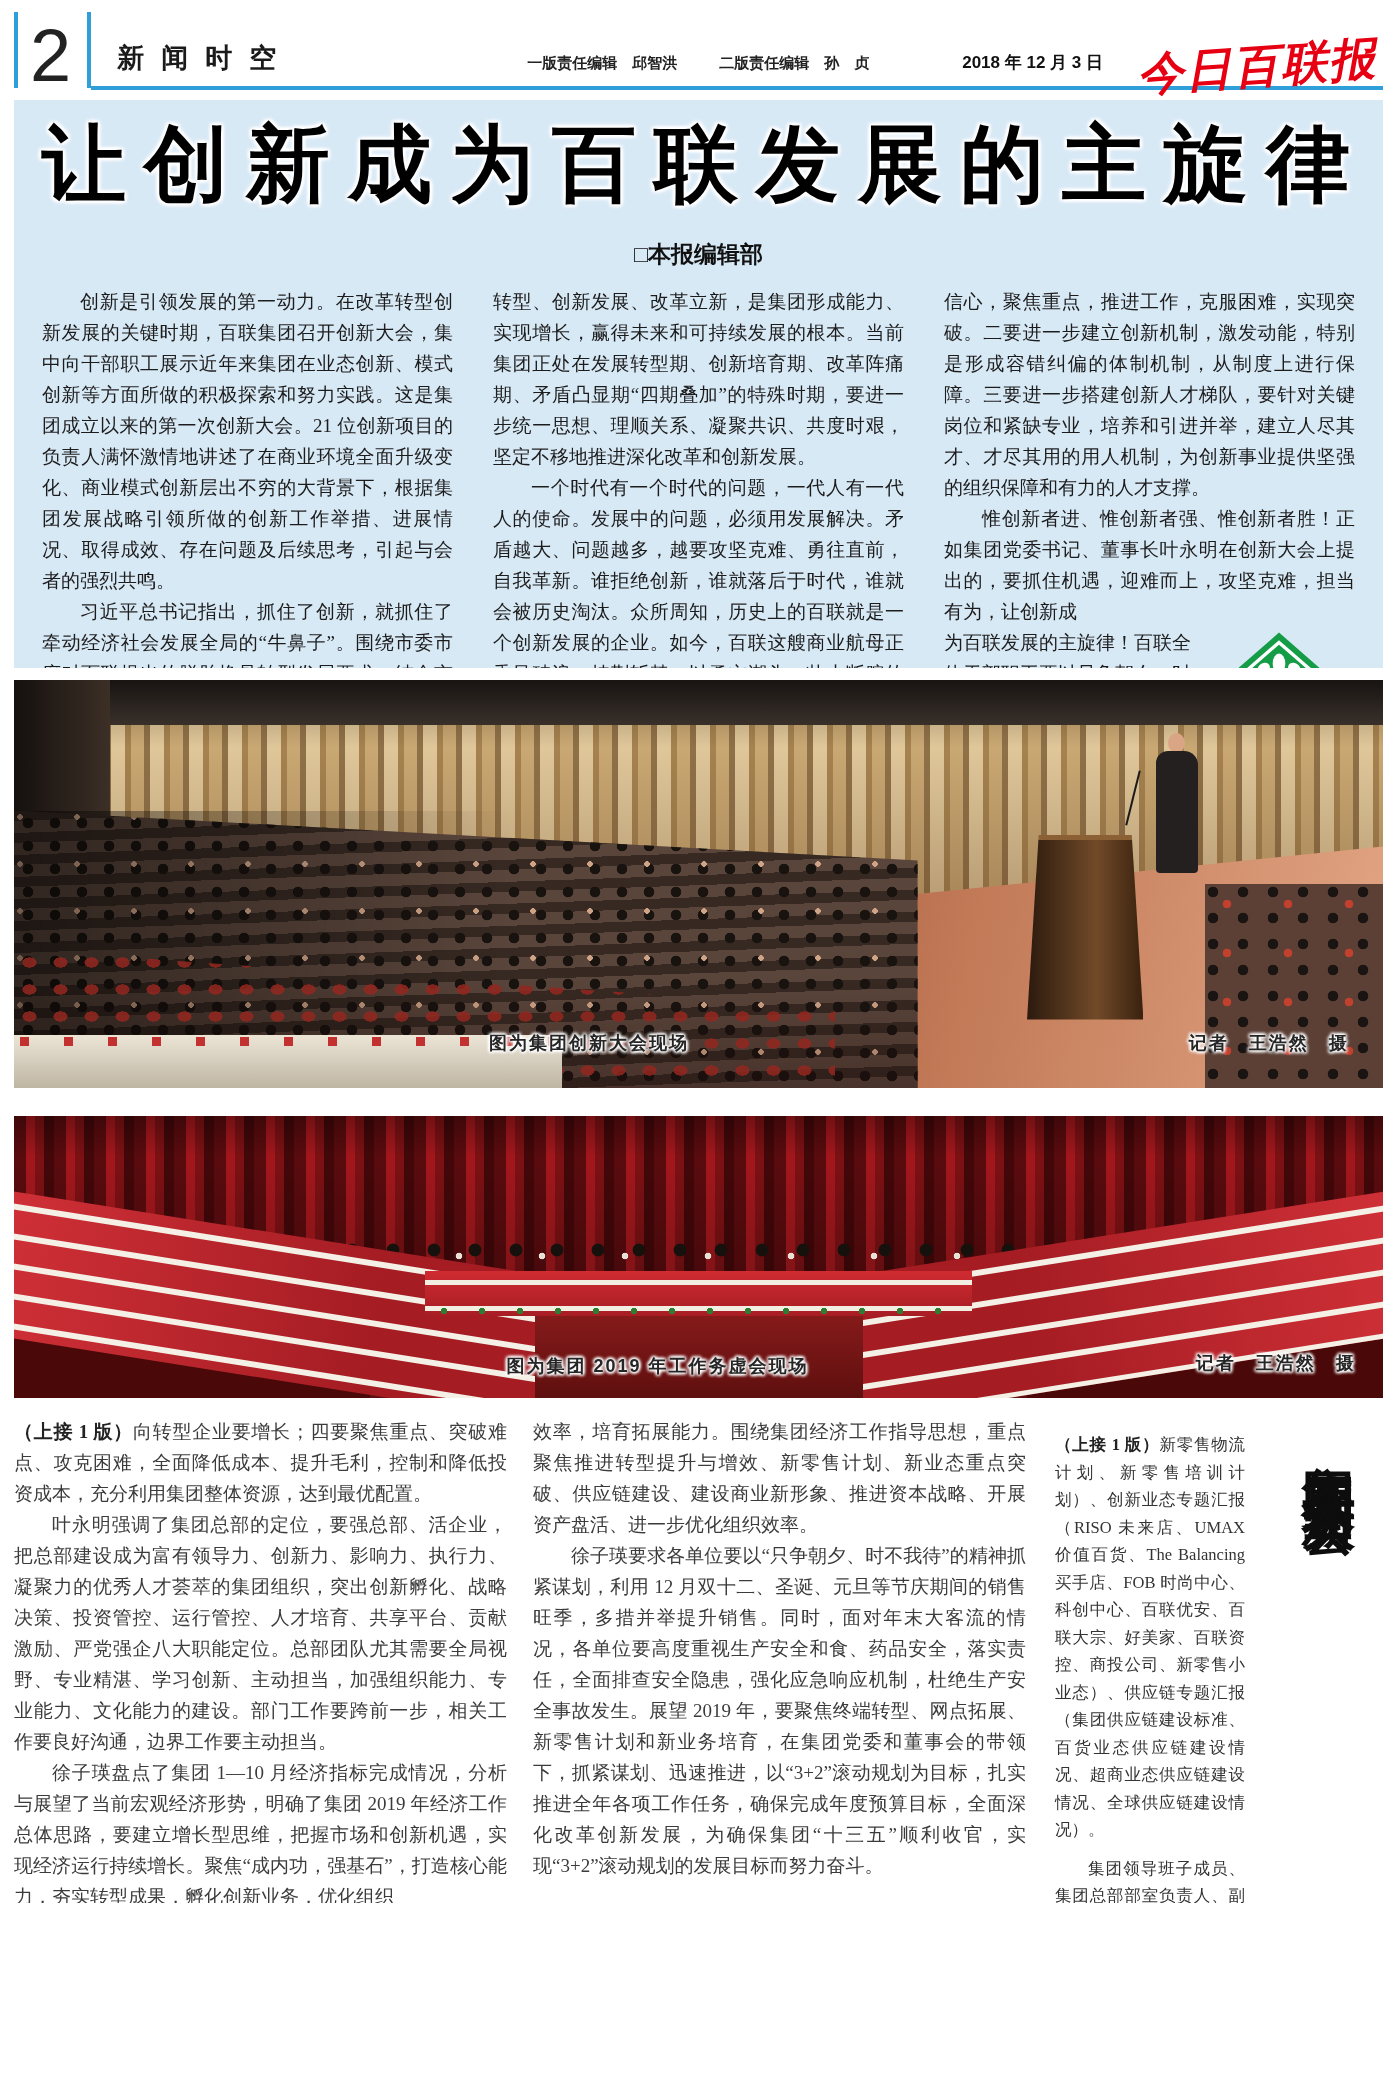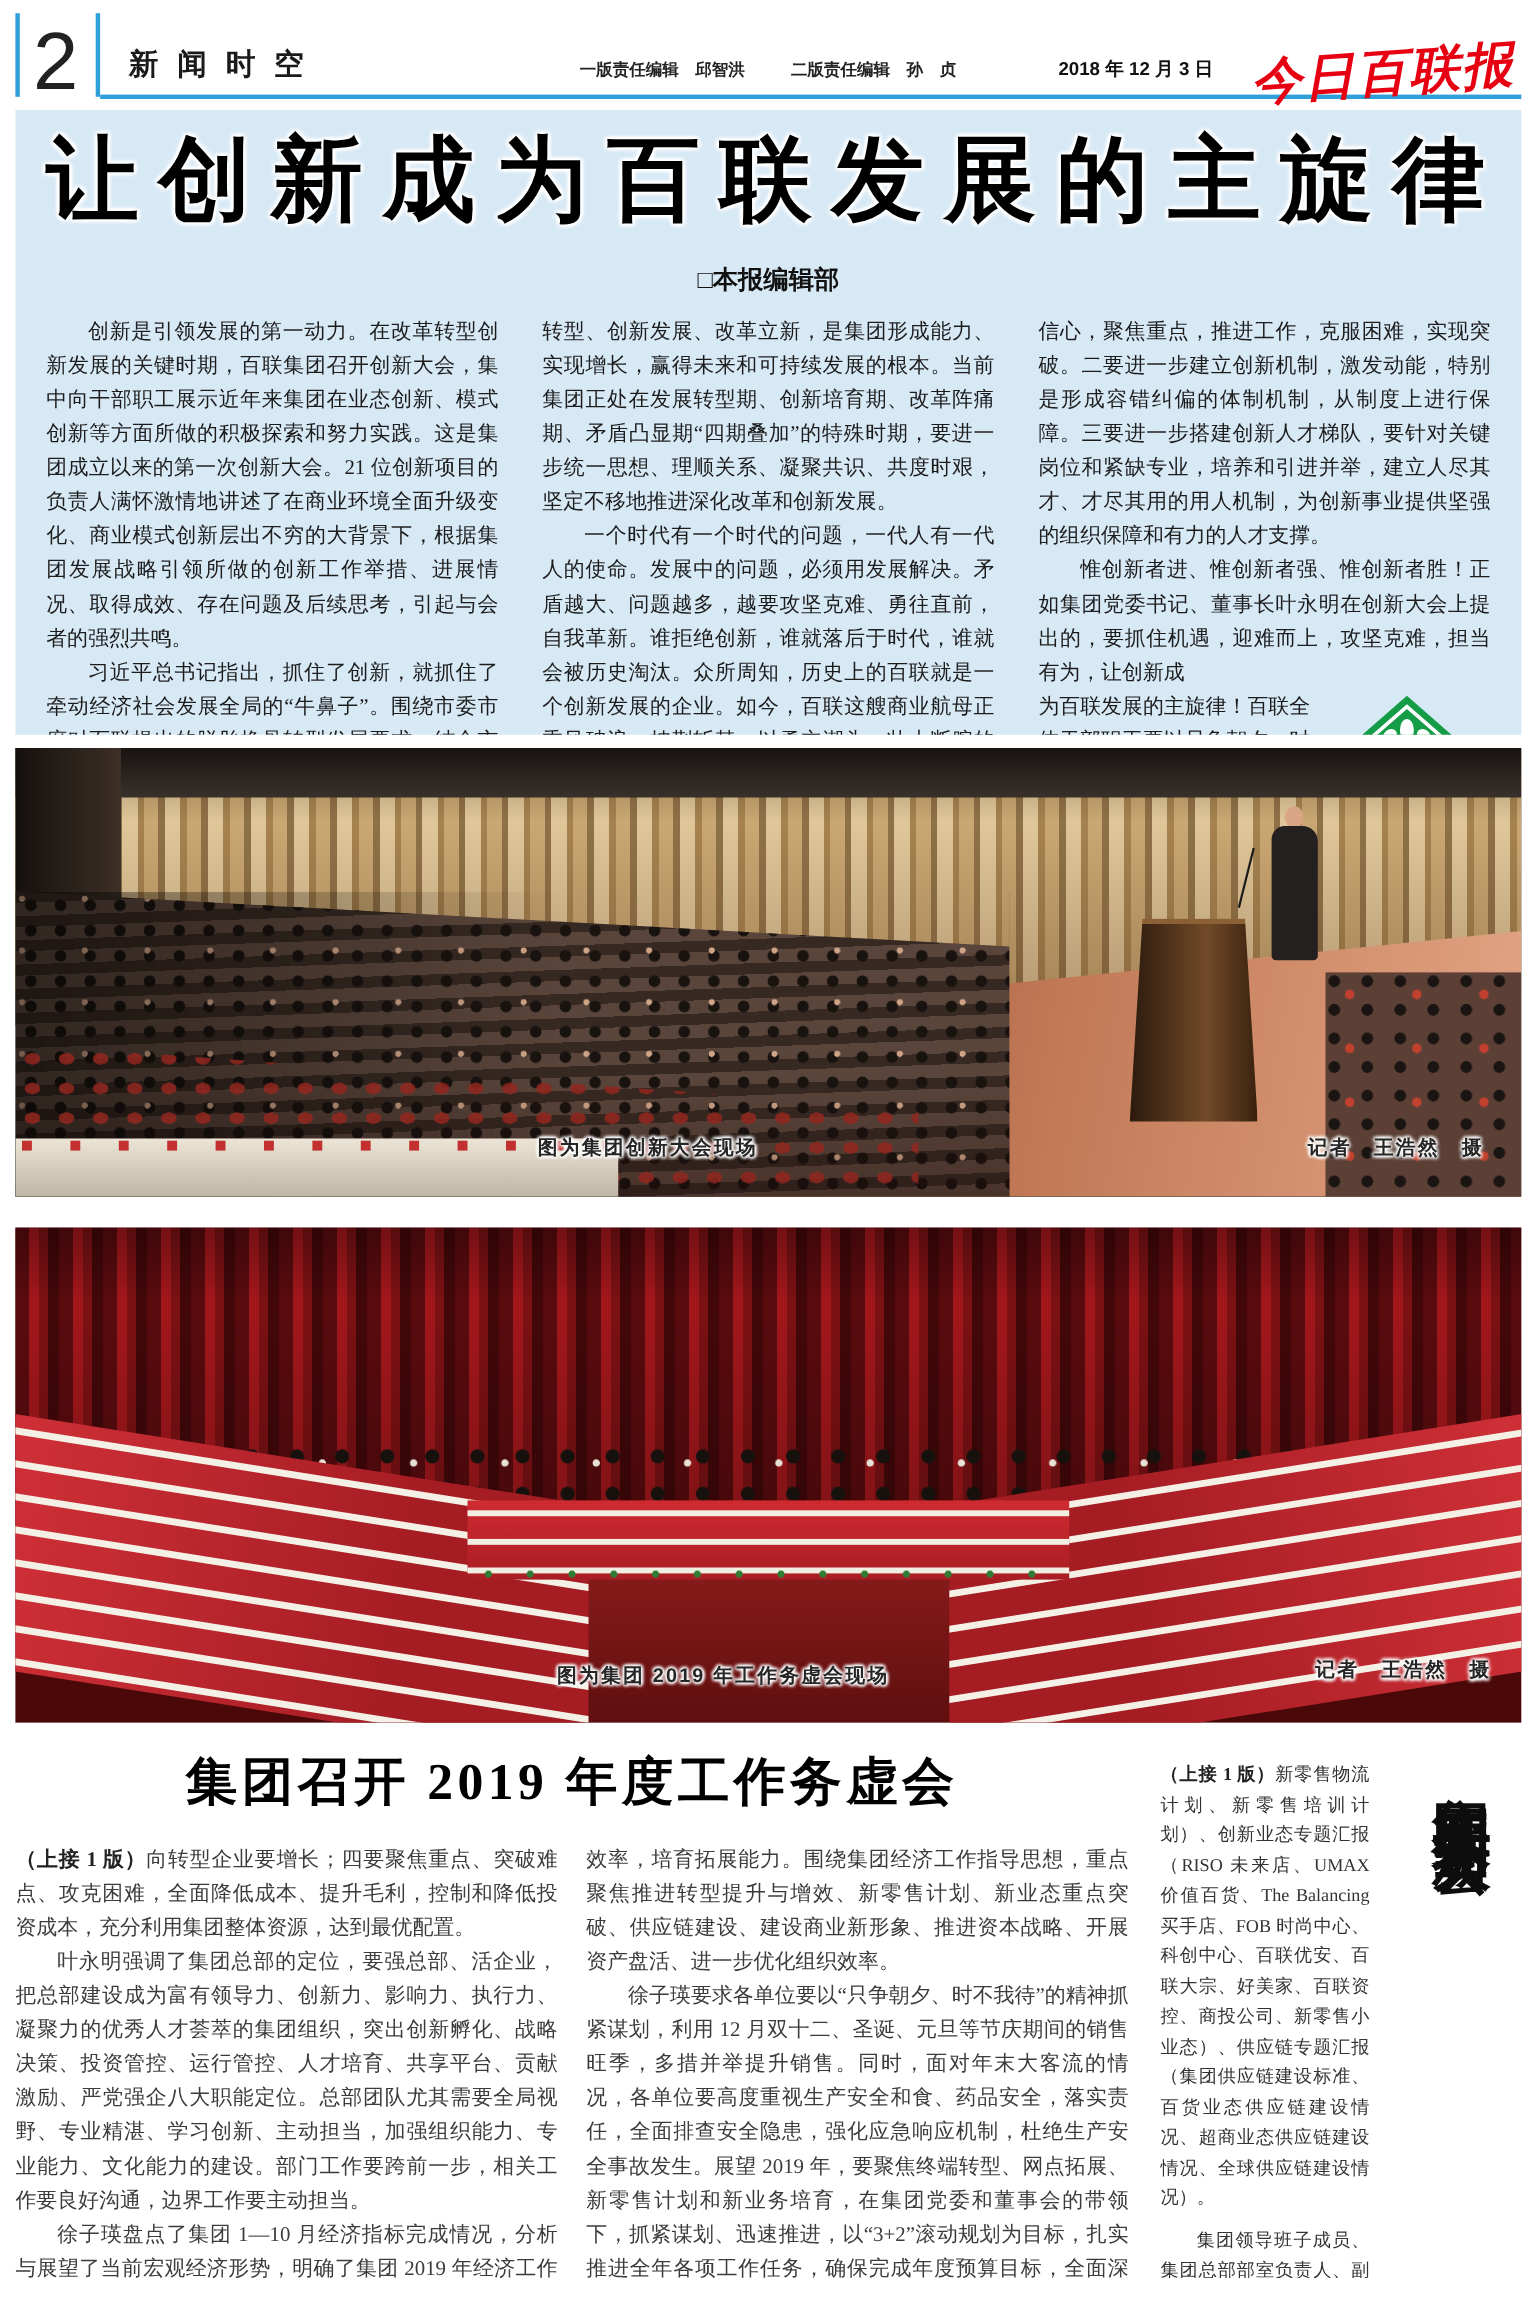--- a/index.html
+++ b/index.html
@@ -70,21 +70,21 @@
                      radial-gradient(circle at 22px 20px,#c2402e 0 4px,rgba(0,0,0,0) 4.6px);
     background-size:30px 26px,61px 49px;}
   .p1-podium{left:74%;top:38%;width:8.5%;height:44%;
     background:linear-gradient(90deg,#2c1a0e,#714a28 60%,#3a220f);
     border-top:5px solid #8a6034;clip-path:polygon(10% 0,90% 0,100% 100%,0 100%);}
   .p1-mic{left:81.7%;top:22%;width:2px;height:56px;background:#1a1a1a;transform:rotate(14deg);}
   .p1-speaker{left:83%;top:13%;width:60px;height:46%;}
   .p1-speaker .sp-head{position:absolute;left:18px;top:0;width:17px;height:20px;border-radius:50%;background:#d9a584;}
   .p1-speaker .sp-body{position:absolute;left:6px;top:18px;width:42px;height:122px;border-radius:12px 14px 4px 4px;background:#242020;}
 
-  .photo2{margin-top:28px;height:450px;background:#4a0808;}
+  .photo2{margin-top:28px;height:282px;background:#4a0808;}
   .p2-curtain{left:0;right:0;top:0;height:60%;background:repeating-linear-gradient(90deg,#5a0b0e 0 12px,#a3171c 12px 21px,#7c1114 21px 30px,#430709 30px 40px);}
   .p2-curtshade{left:0;right:0;top:0;height:60%;background:linear-gradient(rgba(0,0,0,.3),rgba(0,0,0,0) 25%,rgba(0,0,0,.22));}
   .p2-people{left:0;top:44%;width:100%;height:18%;
     background-image:radial-gradient(circle at 10px 10px,#17110e 0 6px,rgba(0,0,0,0) 6.8px),
                      radial-gradient(circle at 30px 16px,#e8e2d6 0 3px,rgba(0,0,0,0) 3.6px);
     background-size:41px 34px,83px 57px;}
   .p2-floor{left:26%;top:66%;width:48%;height:34%;background:linear-gradient(#8c1c1c,#5f0f0f);clip-path:polygon(10% 0,90% 0,130% 100%,-30% 100%);}
   .p2-table-left{left:-2%;top:56%;width:40%;height:52%;transform:skewY(9deg);transform-origin:top right;
     background:linear-gradient(#f4f0e6 0 6px,rgba(0,0,0,0) 6px) 12px 12px/54px 30px repeat,
                linear-gradient(100deg,#d23138 0%,#a51c23 70%);}
@@ -207,21 +207,20 @@
     <div class="p2-floor"></div>
     <div class="p2-table-left"></div>
     <div class="p2-table-right"></div>
     <div class="p2-table-center"></div>
     <span class="caption">图为集团 2019 年工作务虚会现场</span>
     <span class="credit">记者　王浩然　摄</span>
   </div>
 
   <div class="bottom">
     <div>
-      <div class="wm-headline">集团召开 2019 年度工作务虚会</div>
       <div class="wm-cols">
         <div class="wm-col">
           <p><span class="wm-lead">（上接 1 版）</span><span>向转型企业要增长；四要聚焦重点、突破难点、攻克困难，全面降低成本、提升毛利，控制和降低投资成本，充分利用集团整体资源，达到最优配置。</span></p>
           <p class="ind">叶永明强调了集团总部的定位，要强总部、活企业，把总部建设成为富有领导力、创新力、影响力、执行力、凝聚力的优秀人才荟萃的集团组织，突出创新孵化、战略决策、投资管控、运行管控、人才培育、共享平台、贡献激励、严党强企八大职能定位。总部团队尤其需要全局视野、专业精湛、学习创新、主动担当，加强组织能力、专业能力、文化能力的建设。部门工作要跨前一步，相关工作要良好沟通，边界工作要主动担当。</p>
           <p class="ind">徐子瑛盘点了集团 1—10 月经济指标完成情况，分析与展望了当前宏观经济形势，明确了集团 2019 年经济工作总体思路，要建立增长型思维，把握市场和创新机遇，实现经济运行持续增长。聚焦“成内功，强基石”，打造核心能力，夯实转型成果，孵化创新业务，优化组织</p>
         </div>
         <div class="wm-col">
           <p>效率，培育拓展能力。围绕集团经济工作指导思想，重点聚焦推进转型提升与增效、新零售计划、新业态重点突破、供应链建设、建设商业新形象、推进资本战略、开展资产盘活、进一步优化组织效率。</p>
           <p class="ind">徐子瑛要求各单位要以“只争朝夕、时不我待”的精神抓紧谋划，利用 12 月双十二、圣诞、元旦等节庆期间的销售旺季，多措并举提升销售。同时，面对年末大客流的情况，各单位要高度重视生产安全和食、药品安全，落实责任，全面排查安全隐患，强化应急响应机制，杜绝生产安全事故发生。展望 2019 年，要聚焦终端转型、网点拓展、新零售计划和新业务培育，在集团党委和董事会的带领下，抓紧谋划、迅速推进，以“3+2”滚动规划为目标，扎实推进全年各项工作任务，确保完成年度预算目标，全面深化改革创新发展，为确保集团“十三五”顺利收官，实现“3+2”滚动规划的发展目标而努力奋斗。</p>
         </div>

